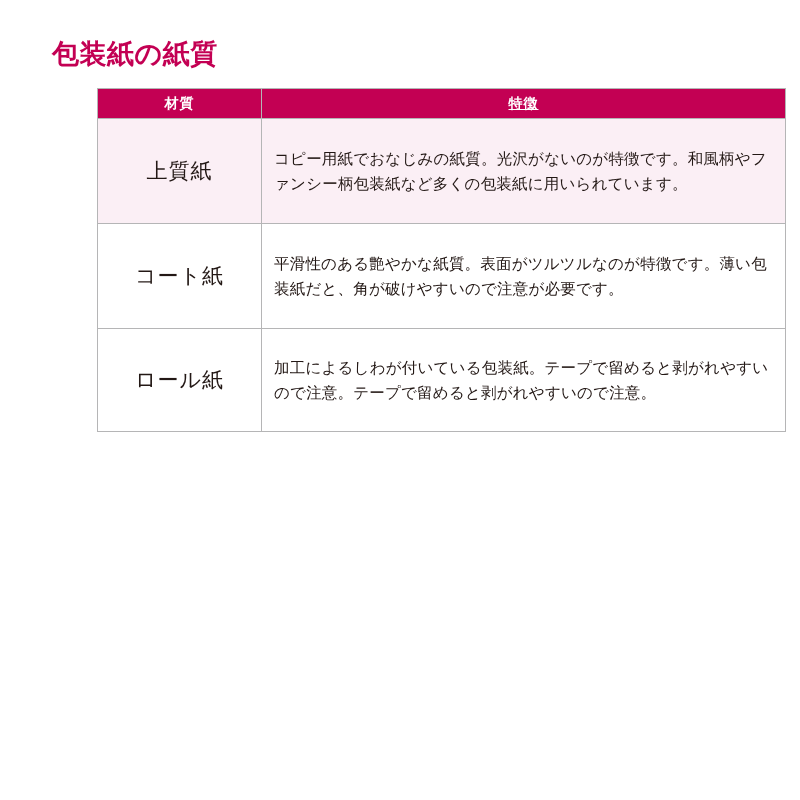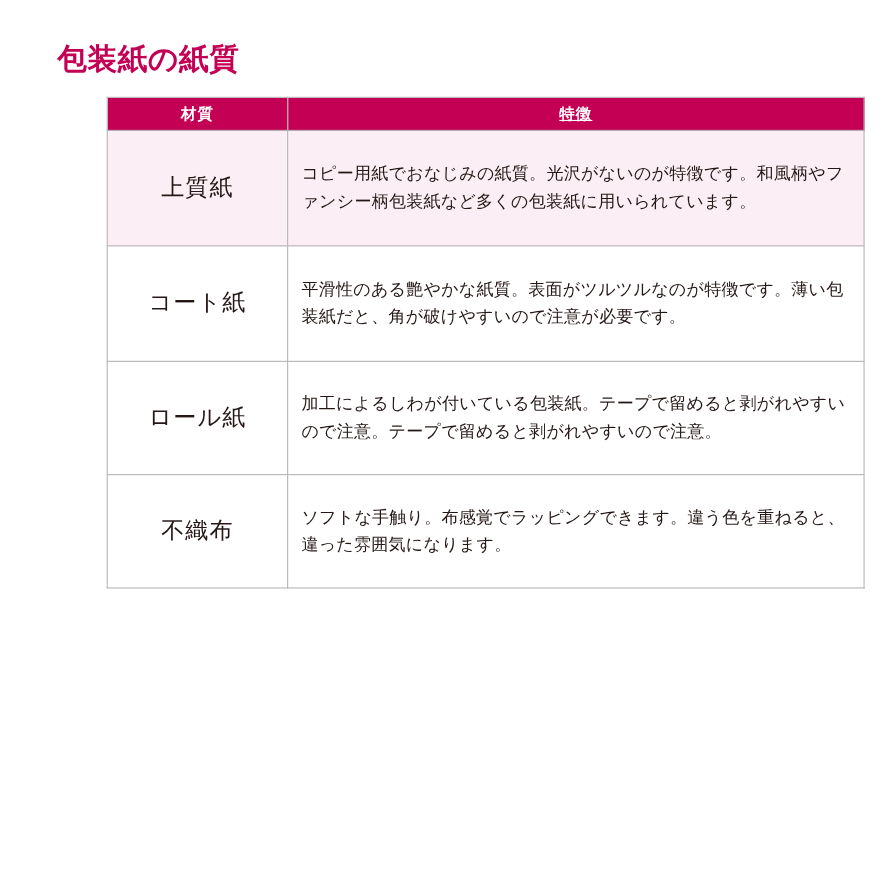--- a/index.html
+++ b/index.html
@@ -109,21 +109,17 @@
           <td class="feature">コピー用紙でおなじみの紙質。光沢がないのが特徴です。和風柄やファンシー柄包装紙など多くの包装紙に用いられています。</td>
         </tr>
         <tr class="r1">
           <td class="material">コート紙</td>
           <td class="feature">平滑性のある艶やかな紙質。表面がツルツルなのが特徴です。薄い包装紙だと、角が破けやすいので注意が必要です。</td>
         </tr>
         <tr class="r4">
           <td class="material">ロール紙</td>
           <td class="feature">加工によるしわが付いている包装紙。テープで留めると剥がれやすいので注意。テープで留めると剥がれやすいので注意。</td>
         </tr>
-        <tr class="r5">
-          <td class="material">不織布</td>
-          <td class="feature">ソフトな手触り。布感覚でラッピングできます。違う色を重ねると、違った雰囲気になります。</td>
-        </tr>
       </tbody>
     </table>
   </div>
 
 </div>
 
 </body></html>

